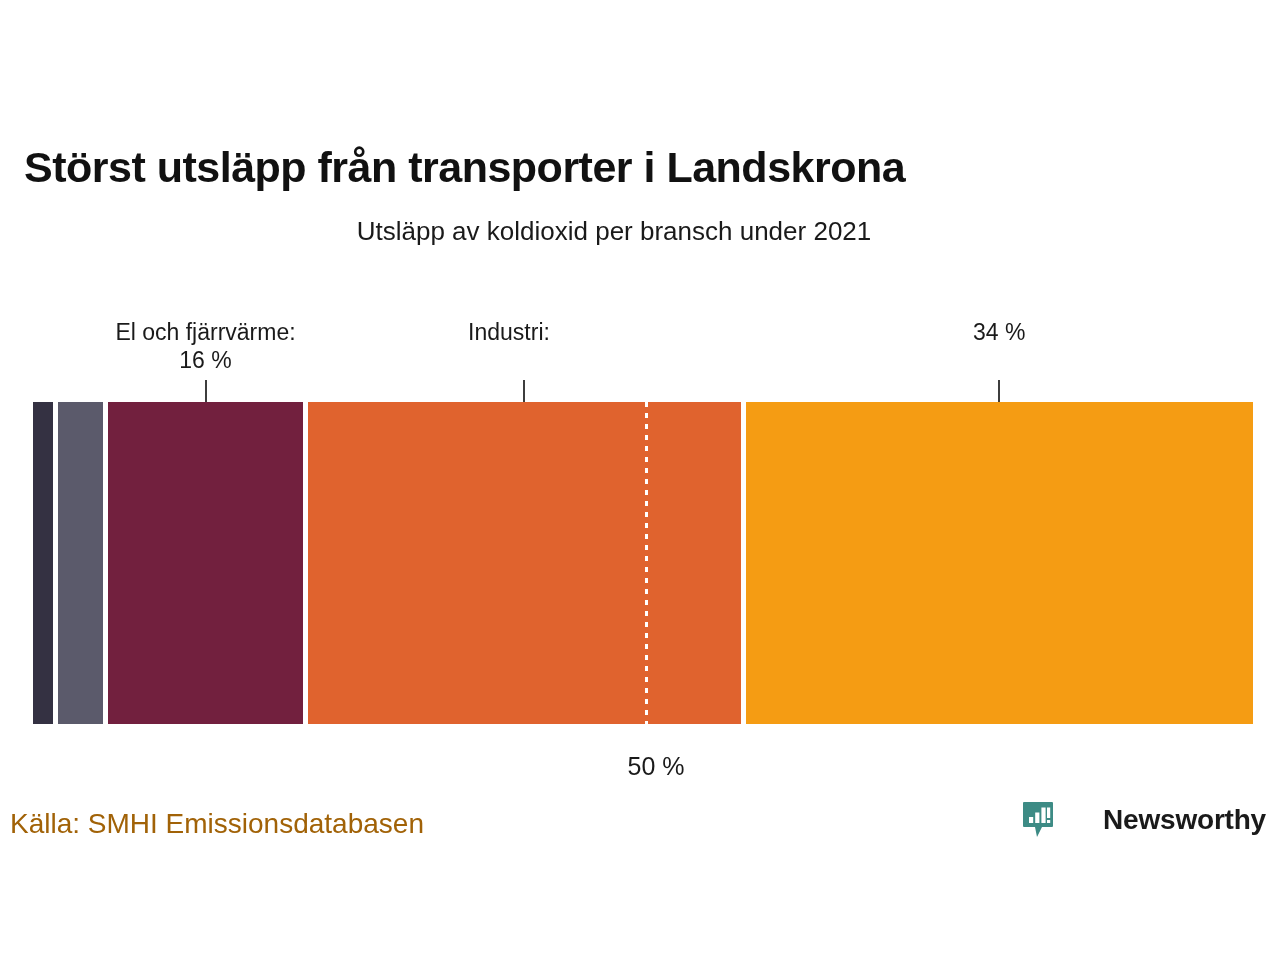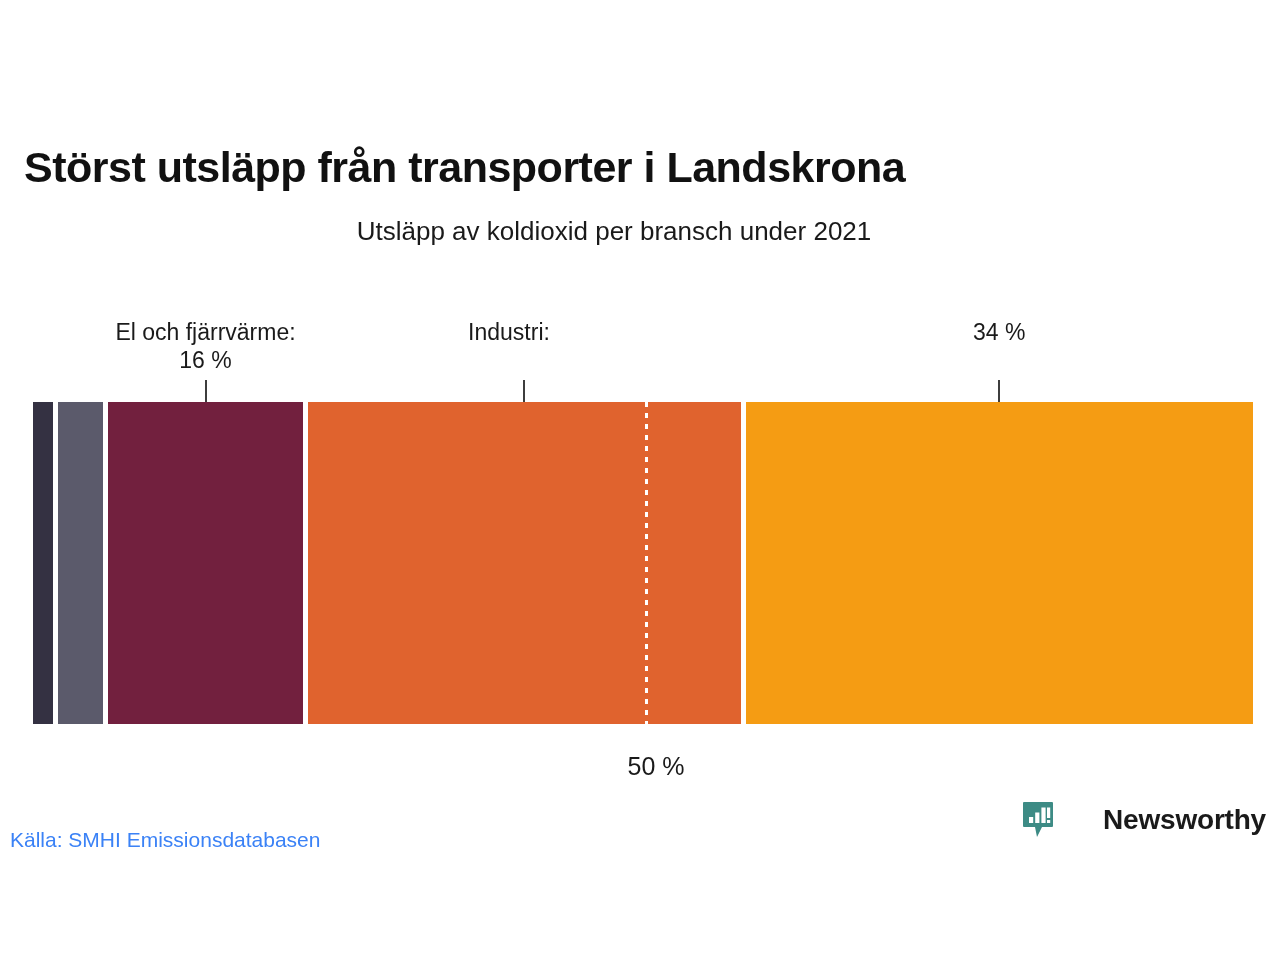--- a/index.html
+++ b/index.html
@@ -106,23 +106,23 @@
     color: #1a1a1a;
     text-align: center;
     white-space: nowrap;
     transform: translateX(-50%);
   }
 
   
   #source-note {
     position: absolute;
     left: 10px;
-    top: 828px;
-    font-size: 21px;
-    color: #3b82f6;
+    top: 808px;
+    font-size: 28px;
+    color: #a16207;
     white-space: nowrap;
   }
 
   #brand-logo {
     position: absolute;
     right: 14px;
     top: 798px;
     height: 44px;
     display: flex;
     align-items: center;

